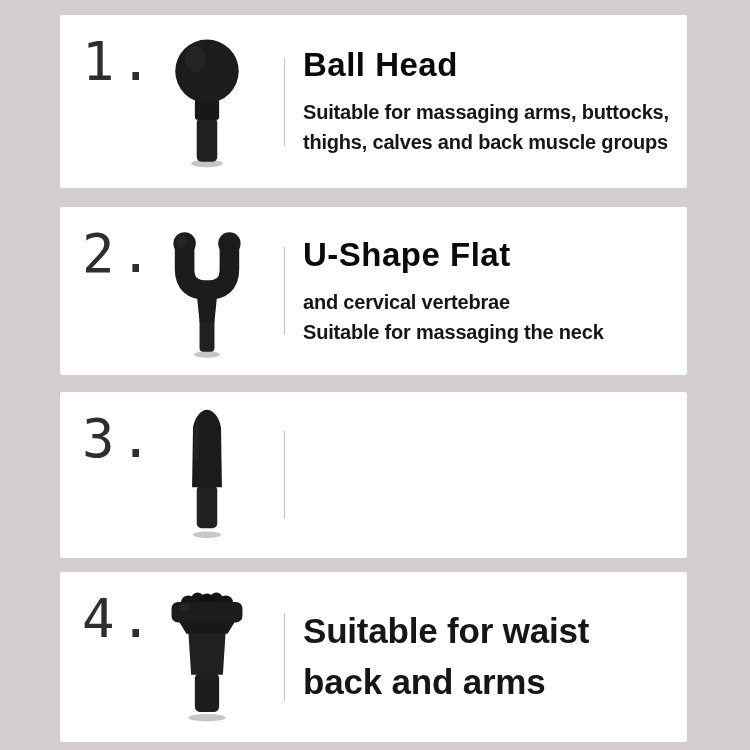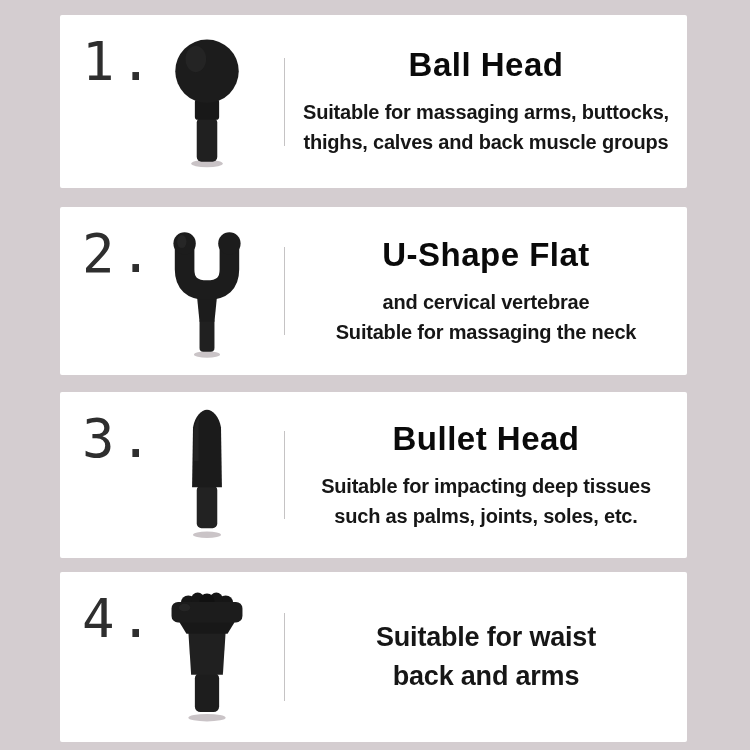--- a/index.html
+++ b/index.html
@@ -29,31 +29,31 @@
   }
   .art{
     width:140px;height:150px;
     display:flex;align-items:center;justify-content:center;
     padding-right:14px;box-sizing:border-box;
   }
   .divider{
     width:1px;height:88px;background:#c5c3c4;flex:none;
   }
   .text{
-    flex:1;text-align:center;padding:0 18px;
+    flex:1;padding:0 18px;
   }
   .title{
     font-size:33px;font-weight:700;color:#0a0a0a;
     letter-spacing:0.5px;margin-bottom:13px;
   }
   .desc{
     font-size:20px;font-weight:700;color:#161616;line-height:1.5;
     letter-spacing:-0.2px;
   }
-  #card-4 .desc{font-size:27px;line-height:1.45;}
+  #card-4 .desc{font-size:35px;line-height:1.45;}
 </style>
 </head>
 <body>
 
 <div class="card" id="card-1">
   <div class="num">1.</div>
   <div class="art">
     <svg width="112" height="150" viewBox="0 0 120 150" aria-hidden="true">
       <ellipse cx="60" cy="141" rx="17" ry="4" fill="#c9c3c6"></ellipse>
       <rect x="49" y="92" width="22" height="47" rx="5" fill="#202020"></rect>
@@ -99,27 +99,20 @@
   <div class="num">3.</div>
   <div class="art">
     <svg width="112" height="150" viewBox="0 0 120 150" aria-hidden="true">
       <ellipse cx="60" cy="139" rx="15" ry="3.5" fill="#cac4c7"></ellipse>
       <rect x="49" y="86" width="22" height="46" rx="5" fill="#222222"></rect>
       <path d="M60,5 C66,5 73,12 75,24 L76,88 L44,88 L45,24 C47,12 54,5 60,5 Z" fill="#1b1b1b"></path>
       <path d="M52,12 C49,16 47,21 46,27 L46,60 L51,60 L51,20 Z" fill="#2b2b2b" opacity="0.5"></path>
     </svg>
   </div>
   <div class="divider"></div>
-  <div class="text">
-    <div class="title">Bullet Head</div>
-    <div class="desc">
-      <div>Suitable for impacting deep tissues</div>
-      <div>such as palms, joints, soles, etc.</div>
-    </div>
-  </div>
 </div>
 
 <div class="card" id="card-4">
   <div class="num">4.</div>
   <div class="art">
     <svg width="112" height="150" viewBox="0 0 120 150" aria-hidden="true">
       <ellipse cx="60" cy="140" rx="20" ry="4" fill="#cac4c7"></ellipse>
       <rect x="47" y="92" width="26" height="42" rx="6" fill="#1d1d1d"></rect>
       <path d="M40,48 L80,48 L77,94 L43,94 Z" fill="#202020"></path>
       <path d="M30,37 L90,37 L82,50 L38,50 Z" fill="#181818"></path>

